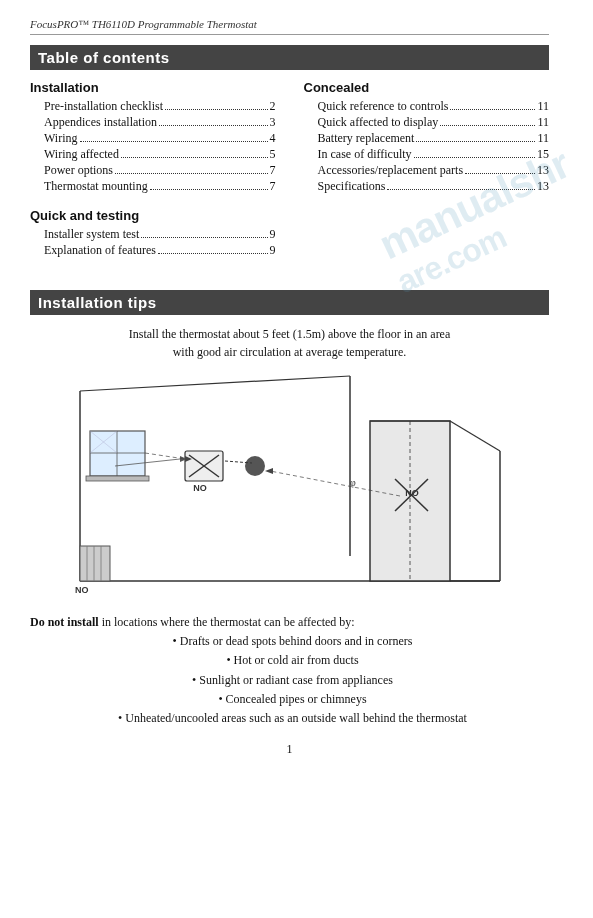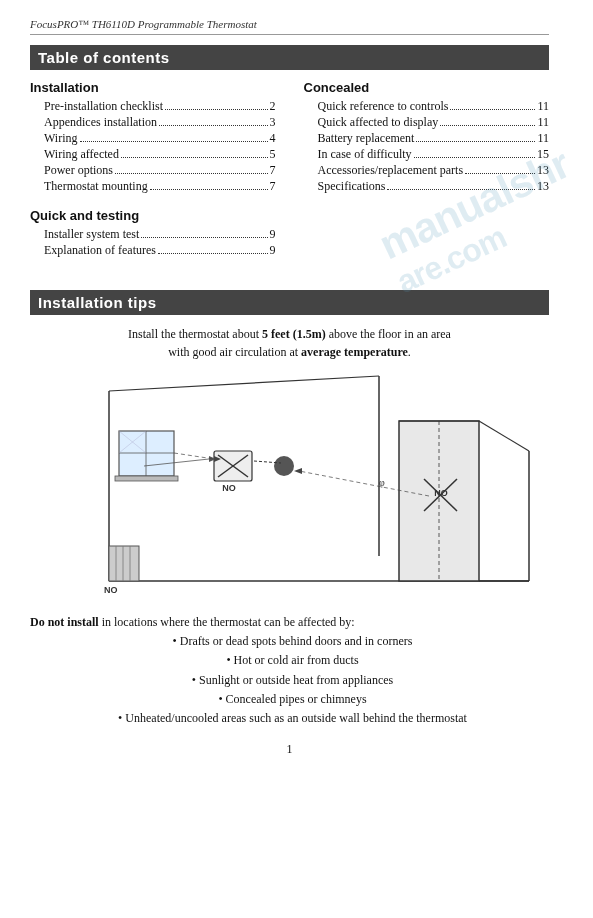--- a/index.html
+++ b/index.html
@@ -113,28 +113,28 @@
     }
 
     .tips-text {
       font-size: 12px;
       text-align: center;
       margin-bottom: 10px;
       line-height: 1.5;
     }
 
     .tips-text strong {
-      font-weight: bold;
+      font-weight: normal;
     }
 
     
     .diagram-container {
       width: 100%;
       display: flex;
-      justify-content: flex-end;
+      justify-content: center;
       margin-bottom: 12px;
     }
 
     
     .warning-section {
       font-size: 12px;
       line-height: 1.6;
     }
 
     .warning-section .bold-intro {
@@ -342,21 +342,21 @@
     </div>
 
     <div class="warning-section">
       <p>
         <span class="bold-intro">Do not install</span>
         <span> in locations where the thermostat can be affected by:</span>
       </p>
       <ul>
         <li>Drafts or dead spots behind doors and in corners</li>
         <li>Hot or cold air from ducts</li>
-        <li>Sunlight or outside heat from appliances</li>
+        <li>Sunlight or radiant case from appliances</li>
         <li>Concealed pipes or chimneys</li>
         <li>Unheated/uncooled areas such as an outside wall behind the thermostat</li>
       </ul>
     </div>
   </div>
 
   <div class="page-number">1</div>
 
 </div>
 

